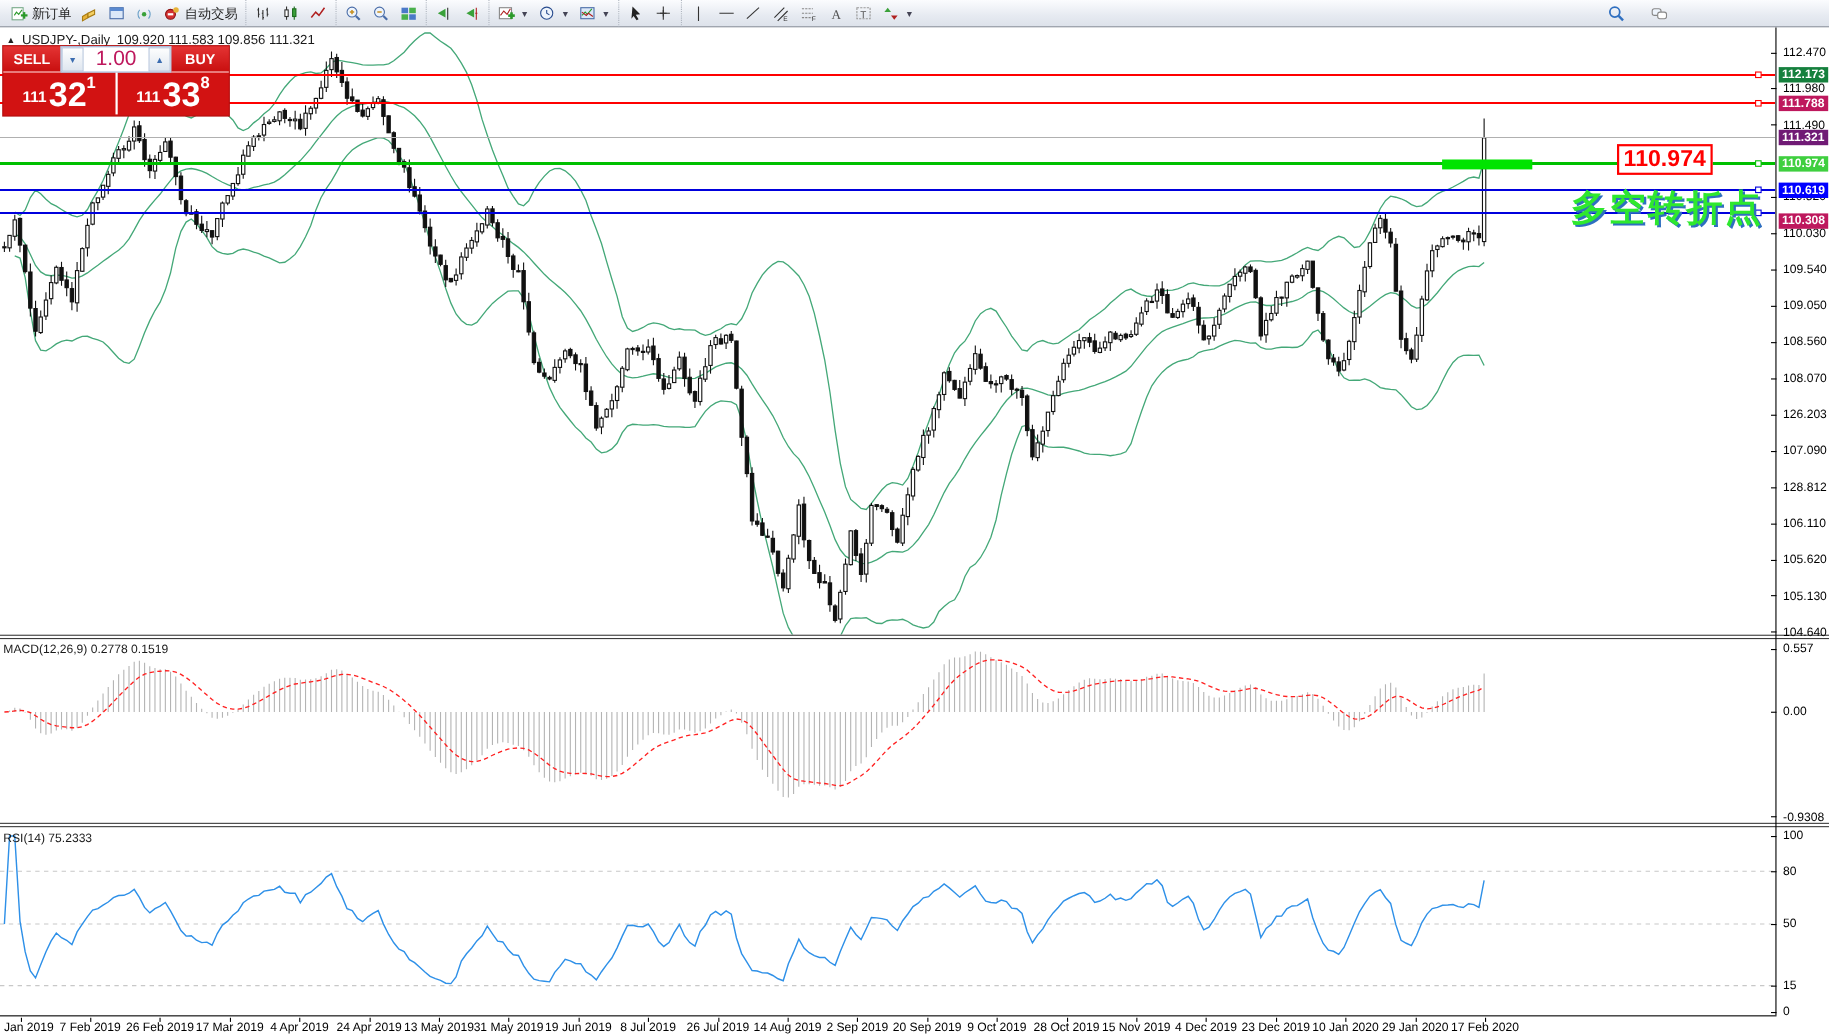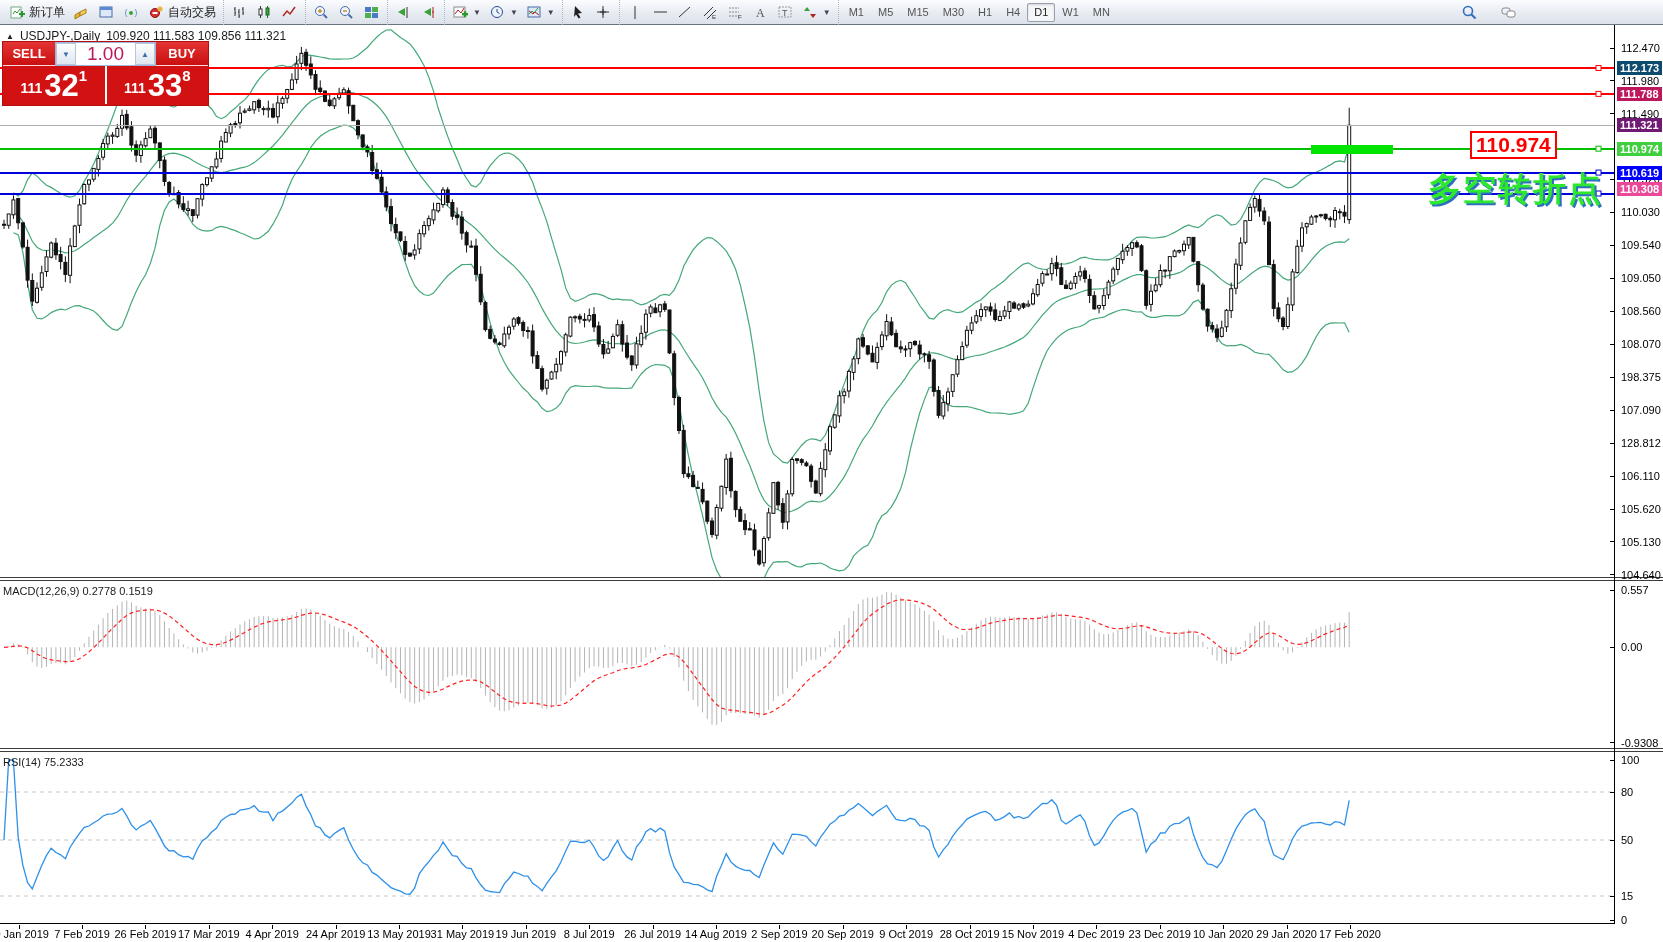--- a/index.html
+++ b/index.html
@@ -235,31 +235,20 @@
           <text x="5" y="12" font-size="9" fill="#555">T</text>
         </svg>
       </div>
       <div class="tb-btn">
         <svg width="17" height="17" viewBox="0 0 17 17">
           <path d="M5 3l3 4H2z" fill="#3aa13a"></path>
           <path d="M11 14l3-4H8z" fill="#b02020"></path>
         </svg>
         <span class="caret">▼</span>
       </div>
-    </div>
-    <div class="tb-group">
-      <div class="tb-btn tf-btn">M1</div>
-      <div class="tb-btn tf-btn">M5</div>
-      <div class="tb-btn tf-btn">M15</div>
-      <div class="tb-btn tf-btn">M30</div>
-      <div class="tb-btn tf-btn">H1</div>
-      <div class="tb-btn tf-btn">H4</div>
-      <div class="tb-btn tf-btn active">D1</div>
-      <div class="tb-btn tf-btn">W1</div>
-      <div class="tb-btn tf-btn">MN</div>
     </div>
     <div class="tb-spacer"></div>
     <div class="tb-right">
       <div class="tb-btn">
         <svg width="17" height="17" viewBox="0 0 17 17">
           <circle cx="7" cy="7" r="4.5" fill="none" stroke="#2f6fc0" stroke-width="1.6"></circle>
           <path d="M10.5 10.5L14.5 14.5" stroke="#2f6fc0" stroke-width="2.2"></path>
         </svg>
       </div>
       <div class="tb-btn">
@@ -1188,39 +1177,39 @@
       <div class="axis-label" style="top:181.21199999999985px">110.030</div>
       <div class="tick" style="left:1610px;top:219.68899999999948px"></div>
       <div class="axis-label" style="top:214.18899999999948px">109.540</div>
       <div class="tick" style="left:1610px;top:252.6660000000001px"></div>
       <div class="axis-label" style="top:247.1660000000001px">109.050</div>
       <div class="tick" style="left:1610px;top:285.64299999999974px"></div>
       <div class="axis-label" style="top:280.14299999999974px">108.560</div>
       <div class="tick" style="left:1610px;top:318.62000000000035px"></div>
       <div class="axis-label" style="top:313.12000000000035px">108.070</div>
       <div class="tick" style="left:1610px;top:351.59700000000004px"></div>
-      <div class="axis-label" style="top:346.09700000000004px">198.375</div>
+      <div class="axis-label" style="top:346.09700000000004px">126.203</div>
       <div class="tick" style="left:1610px;top:384.57399999999967px"></div>
       <div class="axis-label" style="top:379.07399999999967px">107.090</div>
       <div class="tick" style="left:1610px;top:417.5510000000003px"></div>
       <div class="axis-label" style="top:412.0510000000003px">128.812</div>
       <div class="tick" style="left:1610px;top:450.52799999999996px"></div>
       <div class="axis-label" style="top:445.02799999999996px">106.110</div>
       <div class="tick" style="left:1610px;top:483.5049999999996px"></div>
       <div class="axis-label" style="top:478.0049999999996px">105.620</div>
       <div class="tick" style="left:1610px;top:516.4820000000002px"></div>
       <div class="axis-label" style="top:510.9820000000002px">105.130</div>
       <div class="tick" style="left:1610px;top:549.4589999999998px"></div>
       <div class="axis-label" style="top:543.9589999999998px">104.640</div>
-      <div class="badge" style="top:35.988099999999804px;background:#0c4a6e">112.173</div>
+      <div class="badge" style="top:35.988099999999804px;background:#15803d">112.173</div>
       <div class="badge" style="top:61.898600000000144px;background:#be185d">111.788</div>
       <div class="badge" style="top:93.32770000000006px;background:#701a75">111.321</div>
       <div class="badge" style="top:116.68079999999966px;background:#3fcf3f">110.974</div>
       <div class="badge" style="top:140.57229999999993px;background:#0000ff">110.619</div>
-      <div class="badge" style="top:157px;background:#ec4899">110.308</div>
+      <div class="badge" style="top:169px;background:#be185d">110.308</div>
       <div class="tick" style="left:1610px;top:564.5px"></div>
       <div class="axis-label" style="top:559px">0.557</div>
       <div class="tick" style="left:1610px;top:621.7596px"></div>
       <div class="axis-label" style="top:616.2596px">0.00</div>
       <div class="tick" style="left:1610px;top:717.44584px"></div>
       <div class="axis-label" style="top:711.94584px">-0.9308</div>
       <div class="tick" style="left:1610px;top:734.5px"></div>
       <div class="axis-label" style="top:729px">100</div>
       <div class="tick" style="left:1610px;top:766.5px"></div>
       <div class="axis-label" style="top:761px">80</div>

